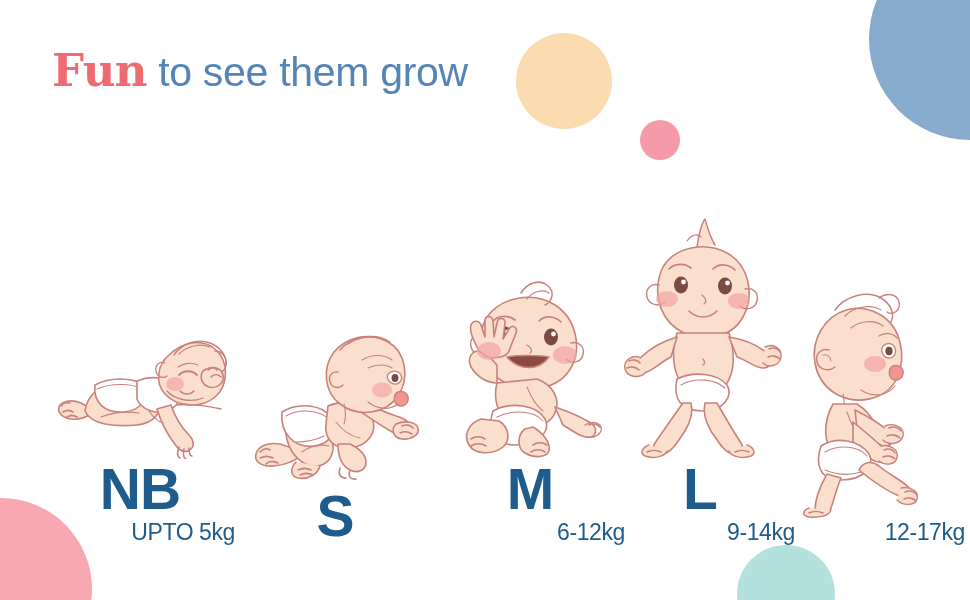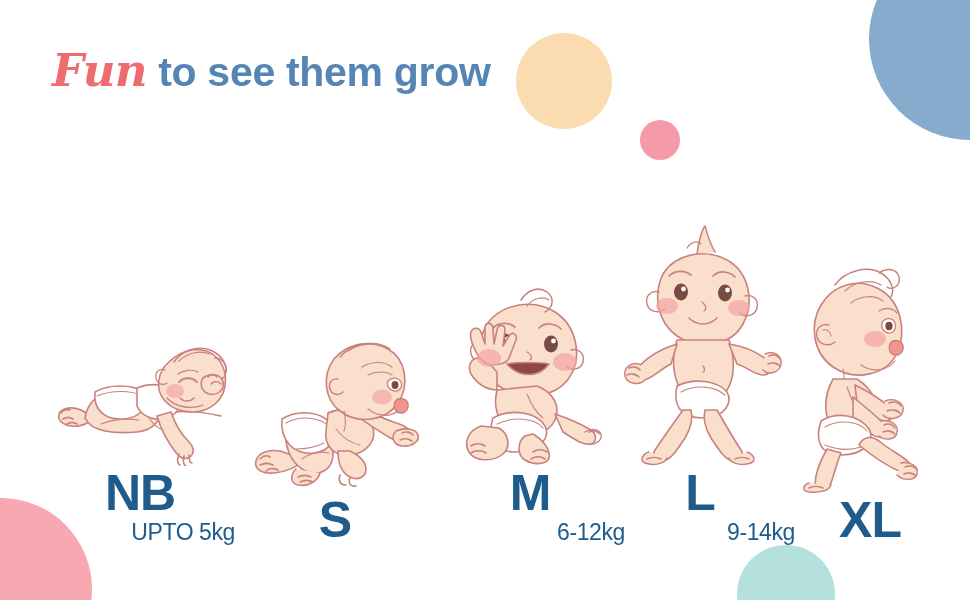--- a/index.html
+++ b/index.html
@@ -29,29 +29,28 @@
 
   
   #headline {
     position: absolute;
     left: 52px;
     top: 44px;
     white-space: nowrap;
   }
   #headline-fun {
     font-family: "DejaVu Serif", serif;
-    font-style: italic;
     font-weight: 700;
     font-size: 45px;
     color: #EE6B72;
     letter-spacing: -0.5px;
   }
   #headline-rest {
     font-family: "Liberation Sans", sans-serif;
-    font-weight: 700;
+    font-weight: 400;
     font-size: 41px;
     color: #5585B5;
     letter-spacing: -0.3px;
     margin-top: 36px;
   }
 
   
   #section-title {
     position: absolute;
     left: 52px;
@@ -78,21 +77,21 @@
     width: 190px;
     text-align: center;
   }
   .baby-art {
     display: block;
     margin: 0 auto;
   }
   .size-code {
     font-family: "Liberation Sans", sans-serif;
     font-weight: 700;
-    font-size: 50px;
+    font-size: 57px;
     line-height: 1.0;
     color: #1F5C8B;
     letter-spacing: -1px;
     margin-top: 2px;
   }
   .size-weight {
     font-family: "Liberation Sans", sans-serif;
     font-weight: 400;
     font-size: 23px;
     line-height: 1.1;
@@ -375,17 +374,17 @@
           <path d="M52 204 C44 218 40 232 40 240 C40 246 50 248 54 242 C58 236 60 222 66 208 Z" fill="#FADFCC"></path>
           <path d="M34 238 C28 240 26 246 34 247 C44 248 54 246 56 240" fill="#FADFCC" stroke-width="1.4"></path>
           <path d="M34 243 C38 241 44 241 48 243"></path>
 
           <path d="M84 200 C96 210 110 220 124 226 C132 229 138 224 134 218 C130 212 116 206 104 196 C96 190 88 192 84 200 Z" fill="#FADFCC"></path>
           <path d="M126 218 C136 216 144 222 142 229 C140 236 128 236 122 230" fill="#FADFCC" stroke-width="1.4"></path>
           <path d="M130 222 C134 220 140 221 142 225 M129 229 C133 227 138 228 141 231"></path>
         </g>
         <ellipse cx="100" cy="94" rx="11" ry="8" fill="#F3A3A3" opacity="0.7"></ellipse>
       </svg>
-      <div class="size-code">XL</div>
+      <div class="size-weight">12-17kg</div>
     </div>
 
   </div>
 </div>
 
 </body></html>

